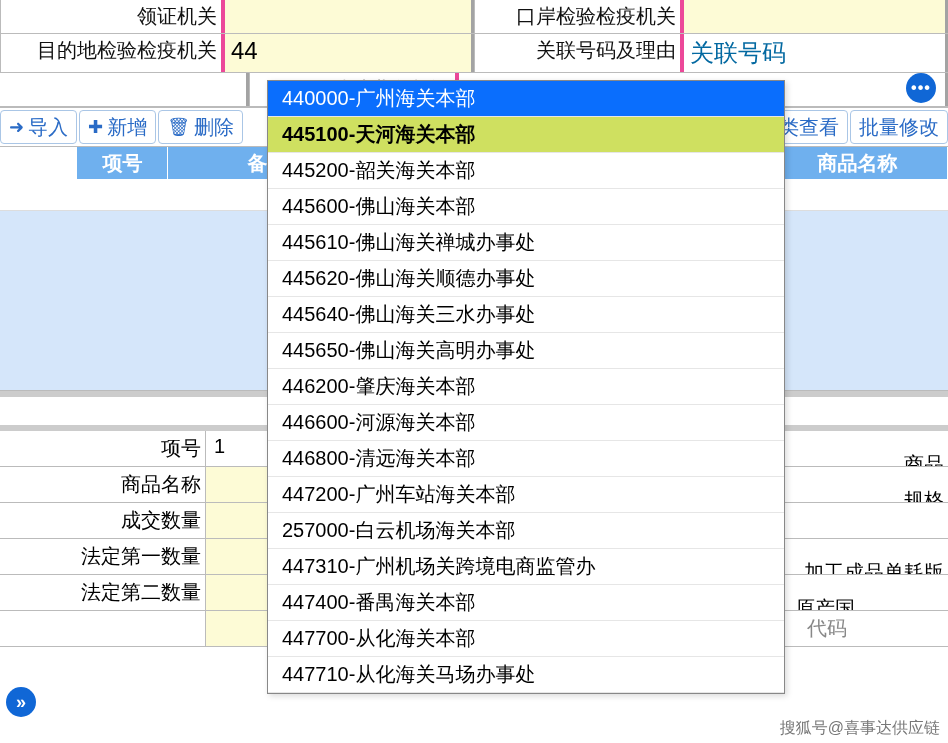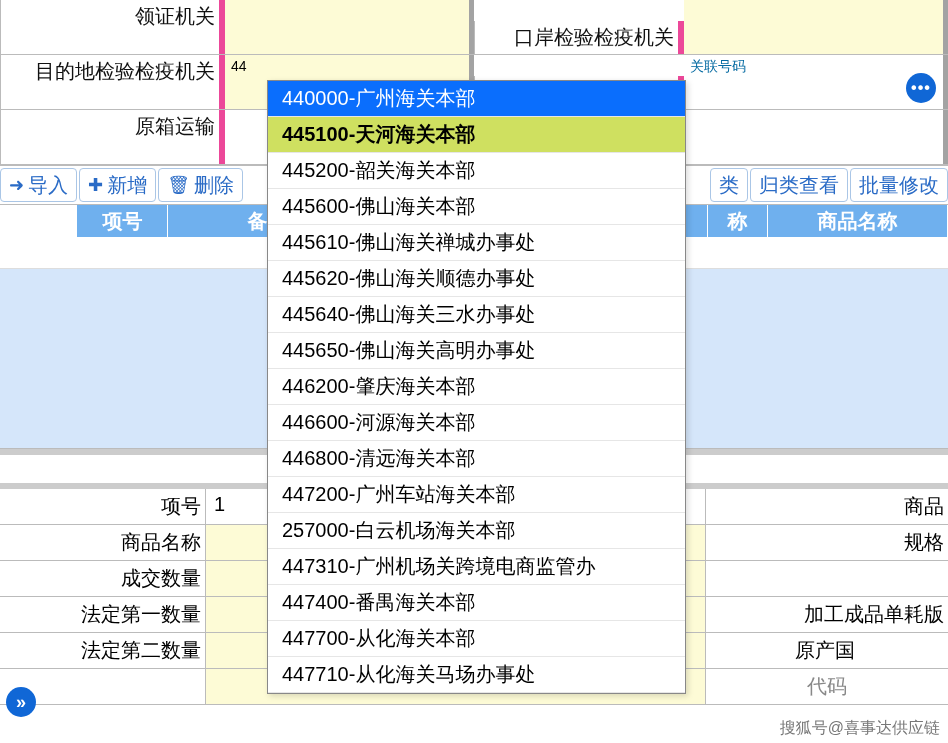--- a/index.html
+++ b/index.html
@@ -14,37 +14,37 @@
   color: #000;
 }
 .form-area { border-collapse: collapse; width: 100%; }
 .form-row { display: flex; border-bottom: 1px solid #bbb; }
 .form-label {
   text-align: right;
   padding: 3px 4px 3px 4px;
   background: #fff;
   font-size: 20px;
   color: #111;
-  border-right: 6px solid #ec4899;
+  border-right: 4px solid #ec4899;
   border-left: 1px solid #bbb;
   white-space: nowrap;
   overflow: hidden;
 }
 .form-input {
   background: #fdfbd6;
   padding: 3px 6px;
-  font-size: 14px;
-  border-right: 5px solid #a3a3a3;
+  font-size: 24px;
+  border-right: 3px solid #a3a3a3;
   overflow: hidden;
   white-space: nowrap;
 }
 .form-input.gray { color: #0369a1; background: #fff; }
 .w-lbl-a { width: 225px; flex: 0 0 225px; }
 .w-inp-a { width: 249px; flex: 0 0 249px; }
-.w-lbl-b { width: 210px; flex: 0 0 210px; margin-top: 21px; }
+.w-lbl-b { width: 210px; flex: 0 0 210px; }
 .w-inp-b { flex: 1 1 auto; }
 
 .dots-btn {
   width: 30px; height: 30px;
   background: #1067d6; border-radius: 50%;
   color: #fff; display: flex; align-items: center; justify-content: center;
   position: absolute; right: 12px; top: 73px; z-index: 5;
   font-weight: bold; letter-spacing: 1px; font-size: 16px;
 }
 
@@ -80,35 +80,35 @@
 .detail-area .dl {
   width: 206px; flex: 0 0 206px; text-align: right; padding: 4px 4px 4px 0;
   font-size: 20px; border-right: 1px solid #bbb;
 }
 .detail-area .di {
   flex: 0 0 500px; background: #fdfbd6; padding: 4px 8px; font-size: 20px;
   border-right: 1px solid #bbb; overflow: hidden;
 }
 .detail-area .di.plain { background: #fff; }
 .detail-area .dr2-lbl {
-  flex: 0 0 200px; text-align: right; padding: 4px 4px 4px 0; font-size: 20px;
-  white-space: nowrap; overflow: hidden;
+  flex: 0 0 200px; text-align: right; padding: 20px 4px 4px 0; font-size: 20px;
+  white-space: nowrap; overflow: hidden; text-decoration: underline;
 }
 .detail-area .di-r { flex: 1; background: #fdfbd6; text-align: center; }
 .detail-area .di-r.code { background: #fff; color: #888; padding: 4px 8px; font-size: 20px; }
 
 .expand-btn {
   width: 30px; height: 30px; background: #1067d6; border-radius: 50%;
   color: #fff; display: flex; align-items: center; justify-content: center;
   position: absolute; left: 6px; bottom: 26px; z-index: 5;
   font-weight: bold; font-size: 18px;
 }
 
 .dropdown {
-  position: absolute; left: 267px; top: 80px; width: 419px;
+  position: absolute; left: 267px; top: 80px; width: 518px;
   background: #fff; border: 1px solid #888; z-index: 20;
   box-shadow: 2px 2px 6px rgba(0,0,0,.15);
   max-height: 650px; overflow: hidden;
 }
 .dropdown .opt {
   padding: 4px 14px; font-size: 20px; border-bottom: 1px solid #e6e6e6;
   white-space: nowrap; overflow: hidden;
 }
 .dropdown .opt.sel { background: #0a6efd; color: #fff; }
 .dropdown .opt.hov { background: #cfe060; font-weight: bold; }
@@ -128,21 +128,20 @@
     <div class="form-label w-lbl-b">口岸检验检疫机关</div>
     <div class="form-input w-inp-b"></div>
   </div>
   <div class="form-row">
     <div class="form-label w-lbl-a">目的地检验检疫机关</div>
     <div class="form-input w-inp-a">44</div>
     <div class="form-label w-lbl-b">关联号码及理由</div>
     <div class="form-input w-inp-b gray">关联号码</div>
   </div>
   <div class="form-row">
-    <div class="form-label w-lbl-a">原箱运输</div>
     <div class="form-input w-inp-a" style="background:#fff"></div>
     <div class="form-label w-lbl-b" style="color:#888">特殊业务标识</div>
     <div class="form-input w-inp-b" style="background:#fff"></div>
   </div>
 </div>
 
 <div class="dots-btn">
   <span>•••</span>
 </div>
 

